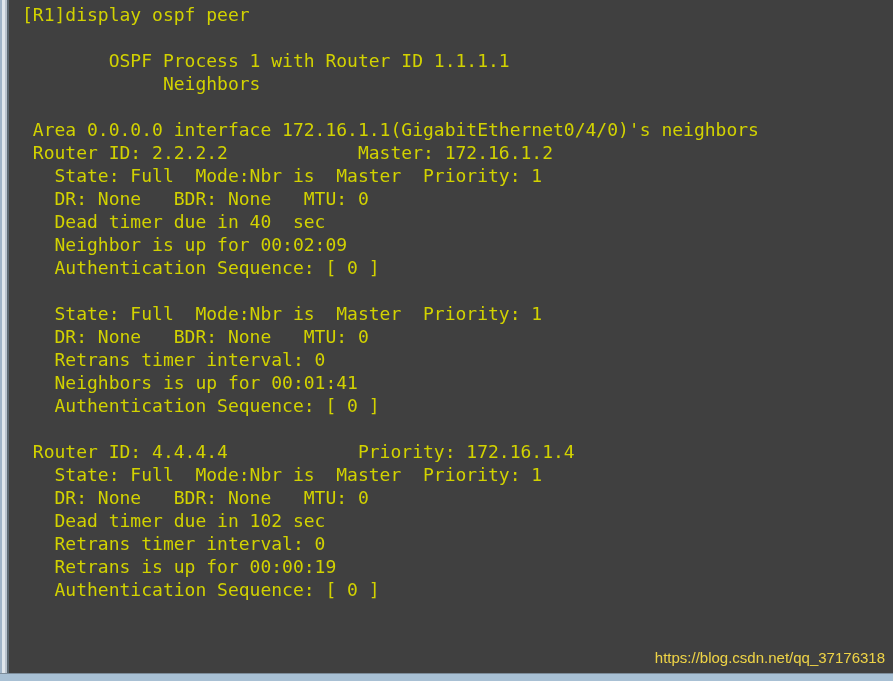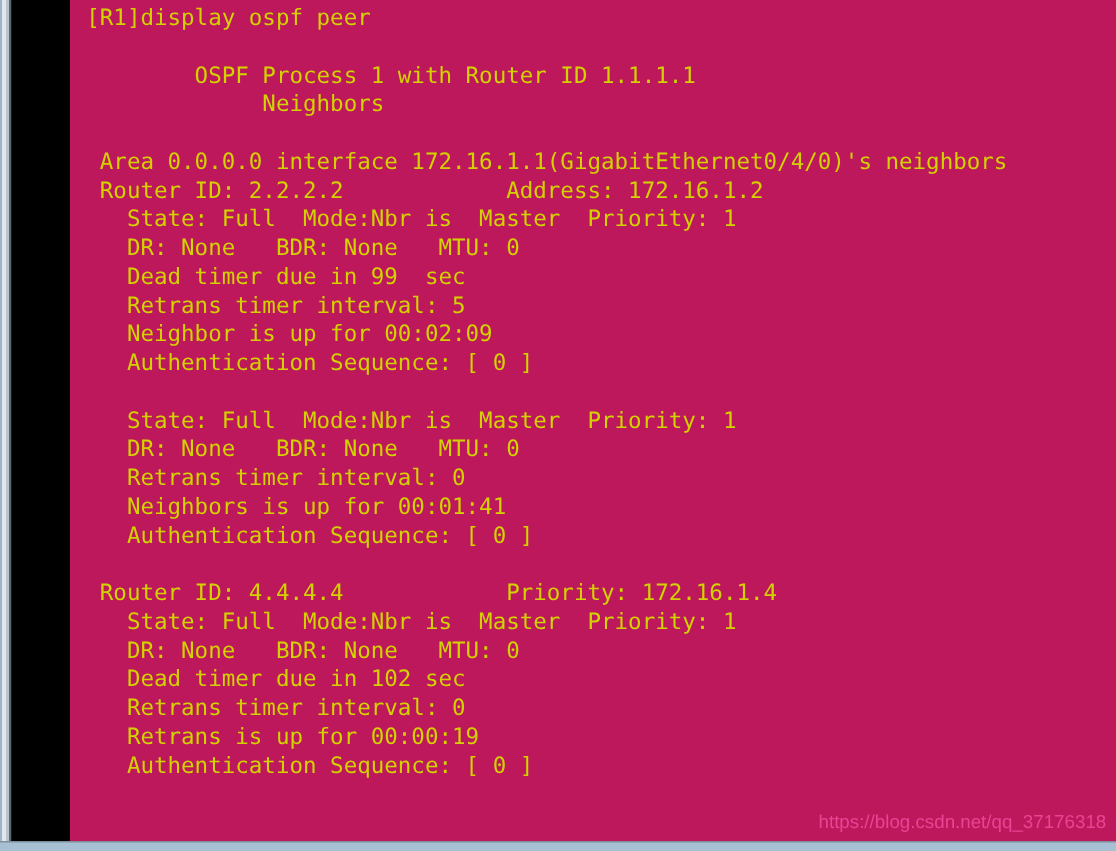--- a/index.html
+++ b/index.html
@@ -47,25 +47,24 @@
     border-top: 1px solid #7d8d9b;
     box-sizing: border-box;
   }
 
   #console-output {
     position: absolute;
     left: 9px;
     top: 0;
     right: 0;
     bottom: 8px;
-    background: #be185d;
+    background: #404040;
     overflow: hidden;
     padding: 3px 0 0 0;
     box-sizing: border-box;
-    margin-left: 47px;
   }
 
   .term-line {
     color: #d2d200;
     font-size: 18px;
     line-height: 23px;
     height: 23px;
     white-space: pre;
     letter-spacing: 0px;
     padding-left: 13px;
@@ -73,21 +72,21 @@
   }
 
   .term-line.blank {
     color: transparent;
   }
 
   #watermark {
     position: absolute;
     right: 8px;
     bottom: 14px;
-    color: #ec4899;
+    color: #fde047;
     font-size: 15px;
     line-height: 18px;
     white-space: pre;
     font-family: "Liberation Sans", sans-serif;
     opacity: 0.92;
   }
 </style>
 </head>
 <body>
 
@@ -96,25 +95,24 @@
   <div id="left-frame-strip"></div>
 
   <div id="console-output">
 
   <div class="term-line">[R1]display ospf peer</div>
       <div class="term-line blank"></div>
       <div class="term-line">        OSPF Process 1 with Router ID 1.1.1.1</div>
       <div class="term-line">             Neighbors</div>
       <div class="term-line blank"></div>
       <div class="term-line"> Area 0.0.0.0 interface 172.16.1.1(GigabitEthernet0/4/0)'s neighbors</div>
-      <div class="term-line"> Router ID: 2.2.2.2            Address: 172.16.1.2</div>
+      <div class="term-line"> Router ID: 2.2.2.2            Master: 172.16.1.2</div>
       <div class="term-line">   State: Full  Mode:Nbr is  Master  Priority: 1</div>
       <div class="term-line">   DR: None   BDR: None   MTU: 0</div>
-      <div class="term-line">   Dead timer due in 99  sec</div>
-      <div class="term-line">   Retrans timer interval: 5</div>
+      <div class="term-line">   Dead timer due in 40  sec</div>
       <div class="term-line">   Neighbor is up for 00:02:09</div>
       <div class="term-line">   Authentication Sequence: [ 0 ]</div>
       <div class="term-line blank"></div>
       <div class="term-line">   State: Full  Mode:Nbr is  Master  Priority: 1</div>
       <div class="term-line">   DR: None   BDR: None   MTU: 0</div>
       <div class="term-line">   Retrans timer interval: 0</div>
       <div class="term-line">   Neighbors is up for 00:01:41</div>
       <div class="term-line">   Authentication Sequence: [ 0 ]</div>
       <div class="term-line blank"></div>
       <div class="term-line"> Router ID: 4.4.4.4            Priority: 172.16.1.4</div>

